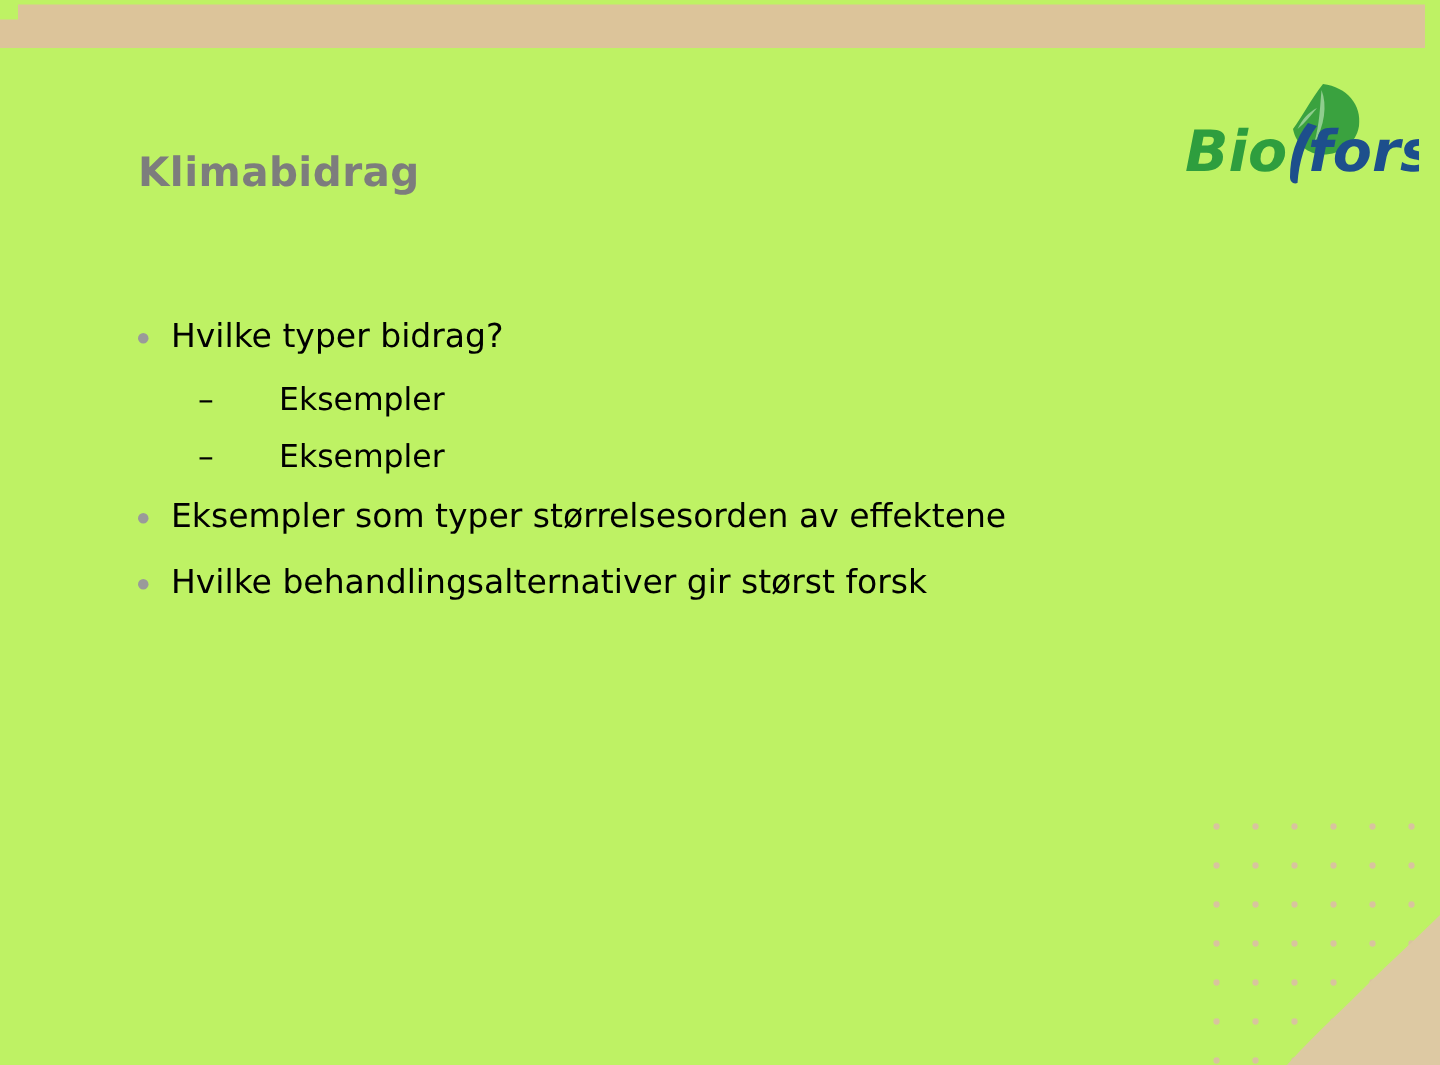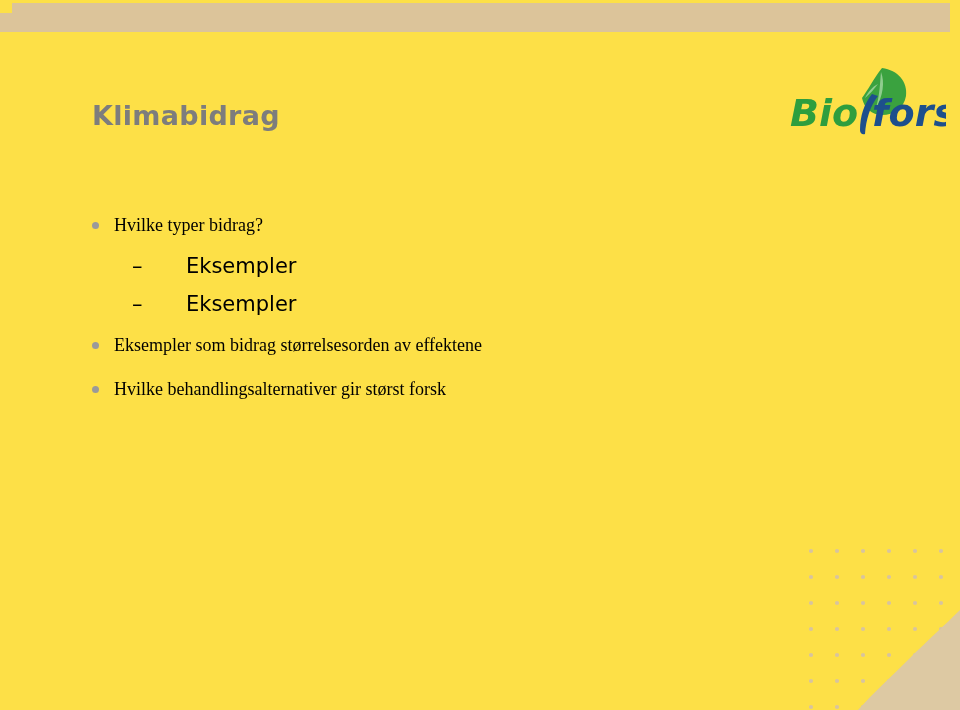--- a/index.html
+++ b/index.html
@@ -10,21 +10,21 @@
     width: 960px;
     height: 710px;
     background: #ffffff;
     font-family: "DejaVu Sans", sans-serif;
     overflow: hidden;
   }
   .slide {
     position: relative;
     width: 960px;
     height: 710px;
-    background: #fde047;
+    background: #bef264;
     overflow: hidden;
   }
 
   
   .topbar-wrap {
     position: absolute;
     left: 0;
     top: 0;
     width: 960px;
     height: 40px;
@@ -55,41 +55,40 @@
     font-weight: bold;
     color: #7d7d7d;
     letter-spacing: 0.3px;
     white-space: nowrap;
   }
 
   
   .logo {
     position: absolute;
     left: 786px;
-    top: 60px;
+    top: 48px;
     width: 160px;
     height: 78px;
   }
   .logo svg { display: block; }
 
   
   .content {
     position: absolute;
     left: 88px;
     top: 203px;
     width: 840px;
   }
   .bullet-l1 {
     position: relative;
     padding-left: 26px;
-    font-size: 18px;
+    font-size: 22px;
     line-height: 44px;
     color: #000000;
     white-space: nowrap;
-    font-family: Liberation Serif, serif;
   }
   .bullet-l1 .marker {
     position: absolute;
     left: 4px;
     top: 19px;
     width: 7px;
     height: 7px;
     border-radius: 50%;
     background: #9a9a9a;
   }
@@ -162,21 +161,21 @@
       <span>Eksempler</span>
     </div>
 
     <div class="bullet-l2">
       <span class="marker">–</span>
       <span>Eksempler</span>
     </div>
 
     <div class="bullet-l1">
       <span class="marker"></span>
-      <span>Eksempler som bidrag størrelsesorden av effektene</span>
+      <span>Eksempler som typer størrelsesorden av effektene</span>
     </div>
 
     <div class="bullet-l1">
       <span class="marker"></span>
       <span>Hvilke behandlingsalternativer gir størst forsk</span>
     </div>
 
   </div>
 
   <div class="decor">

